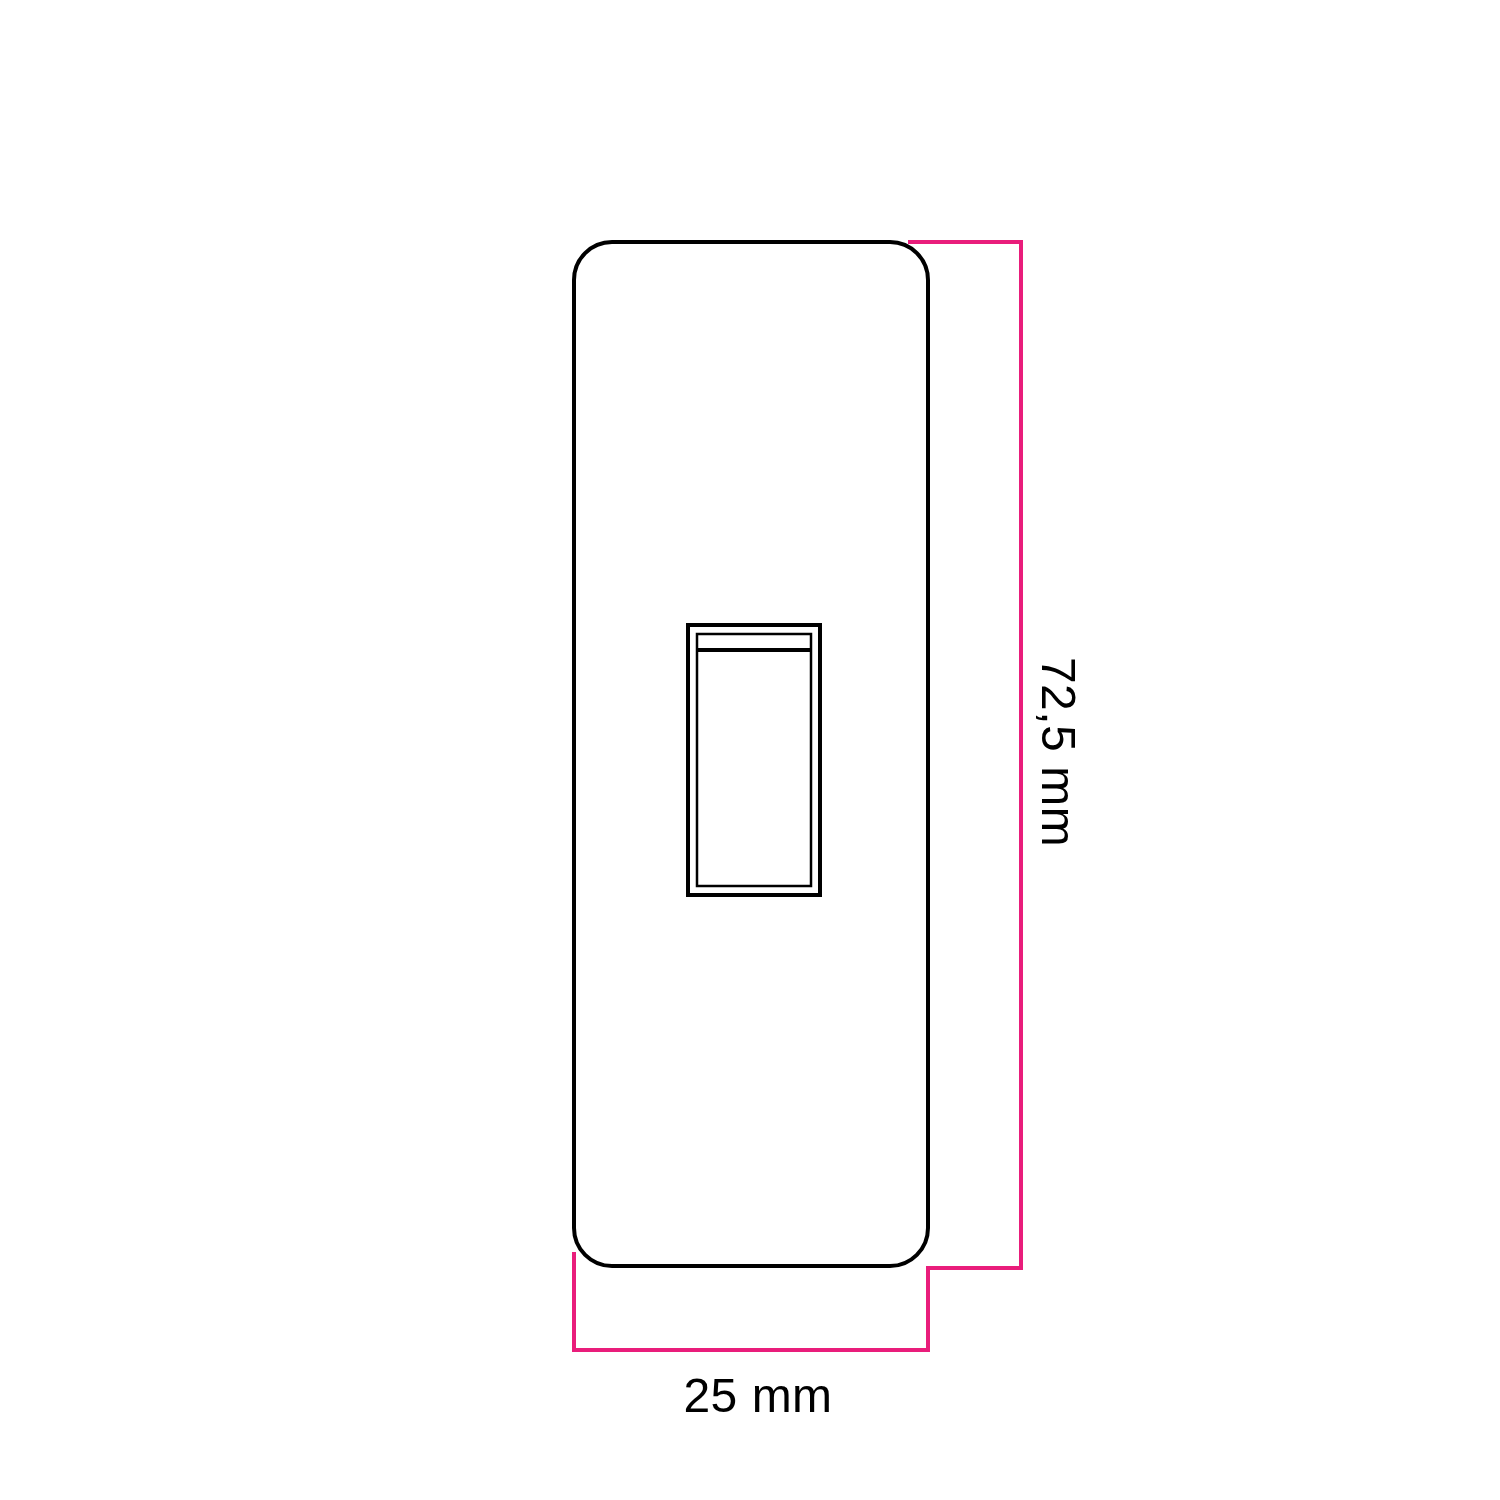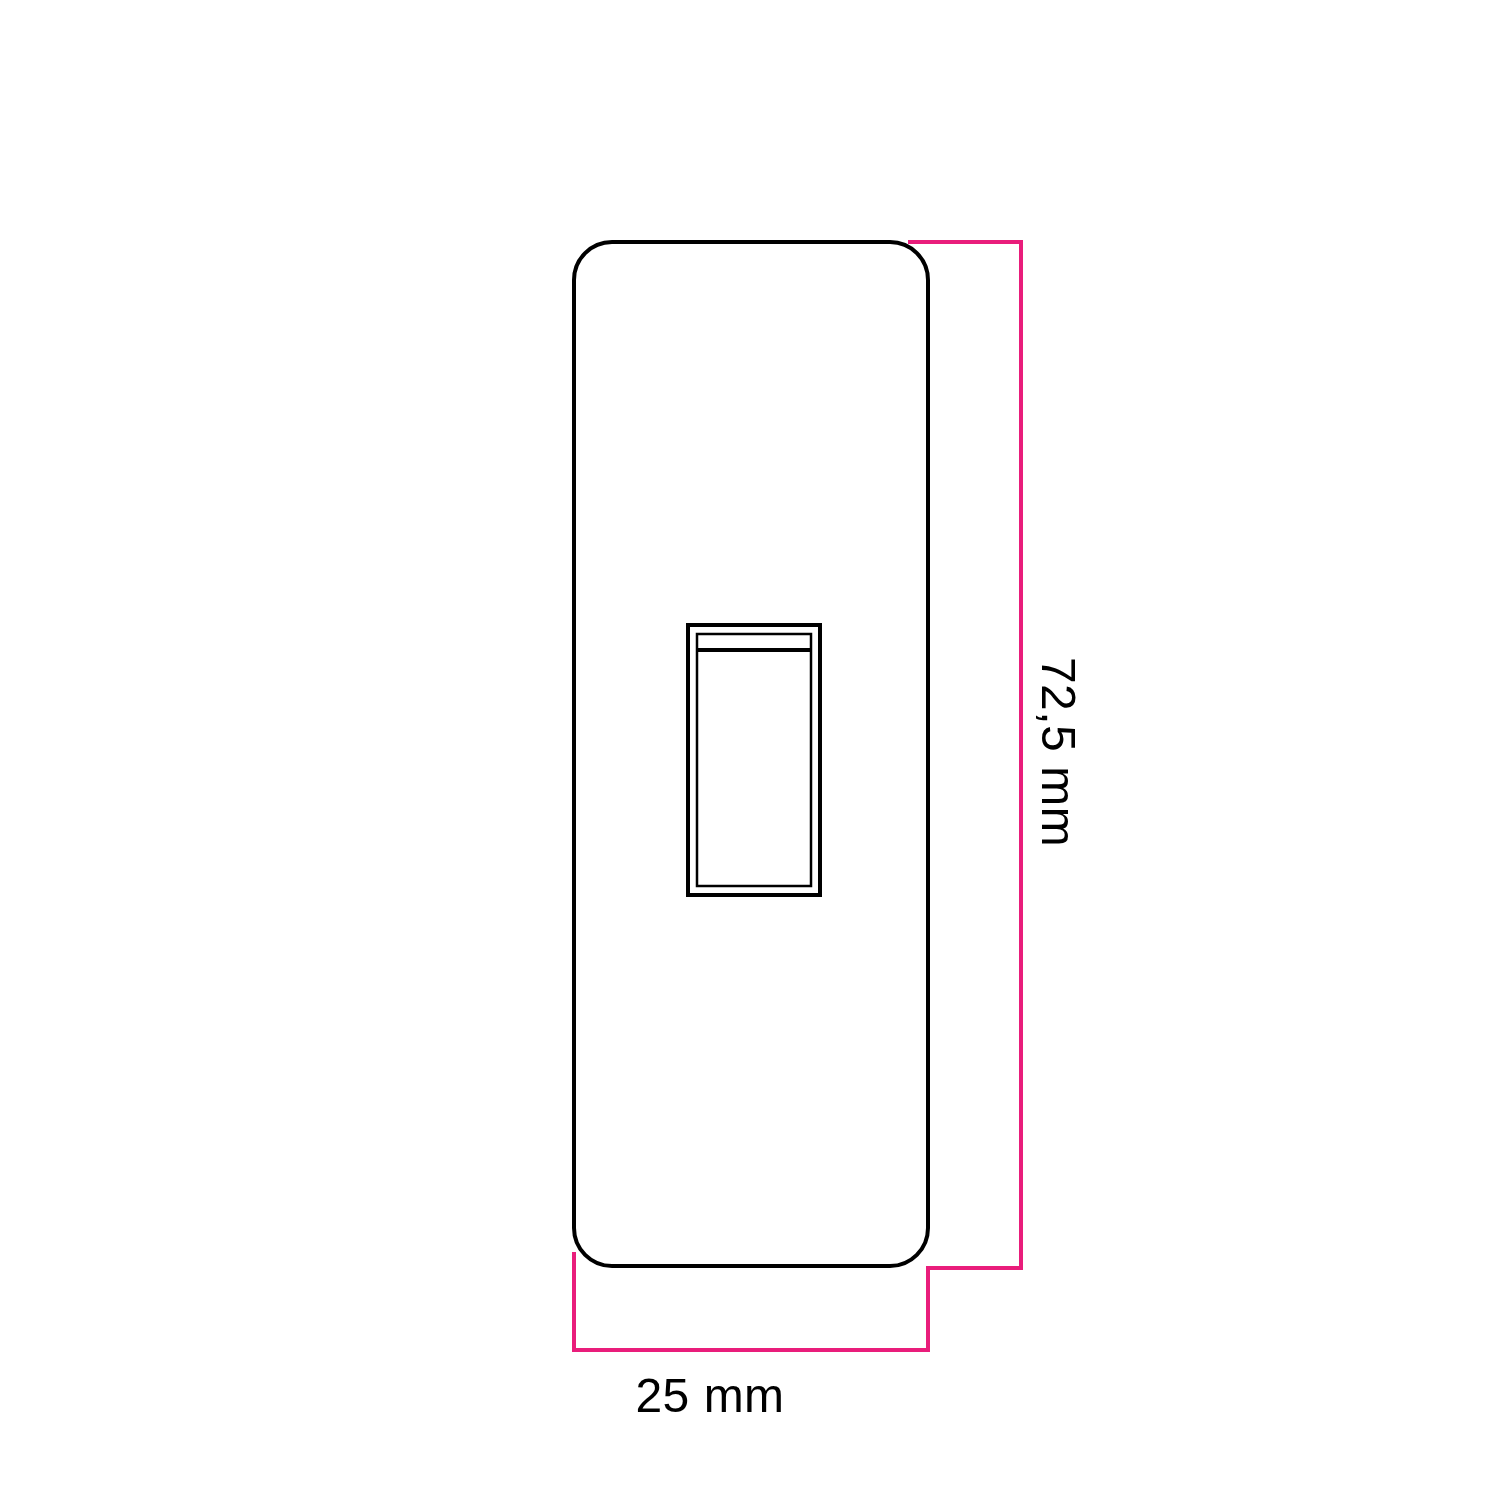--- a/index.html
+++ b/index.html
@@ -27,21 +27,21 @@
     line-height: 1.1;
     white-space: nowrap;
     letter-spacing: 0.5px;
   }
   .dim-label.vertical {
     left: 1058px;
     top: 752px;
     transform: translate(-50%, -50%) rotate(90deg);
   }
   .dim-label.horizontal {
-    left: 710px;
+    left: 758px;
     top: 1396px;
     transform: translate(-50%, -50%);
   }
 </style>
 </head>
 <body>
 
 <div class="stage">
 
   <svg class="drawing-svg" width="1500" height="1500" viewBox="0 0 1500 1500">

